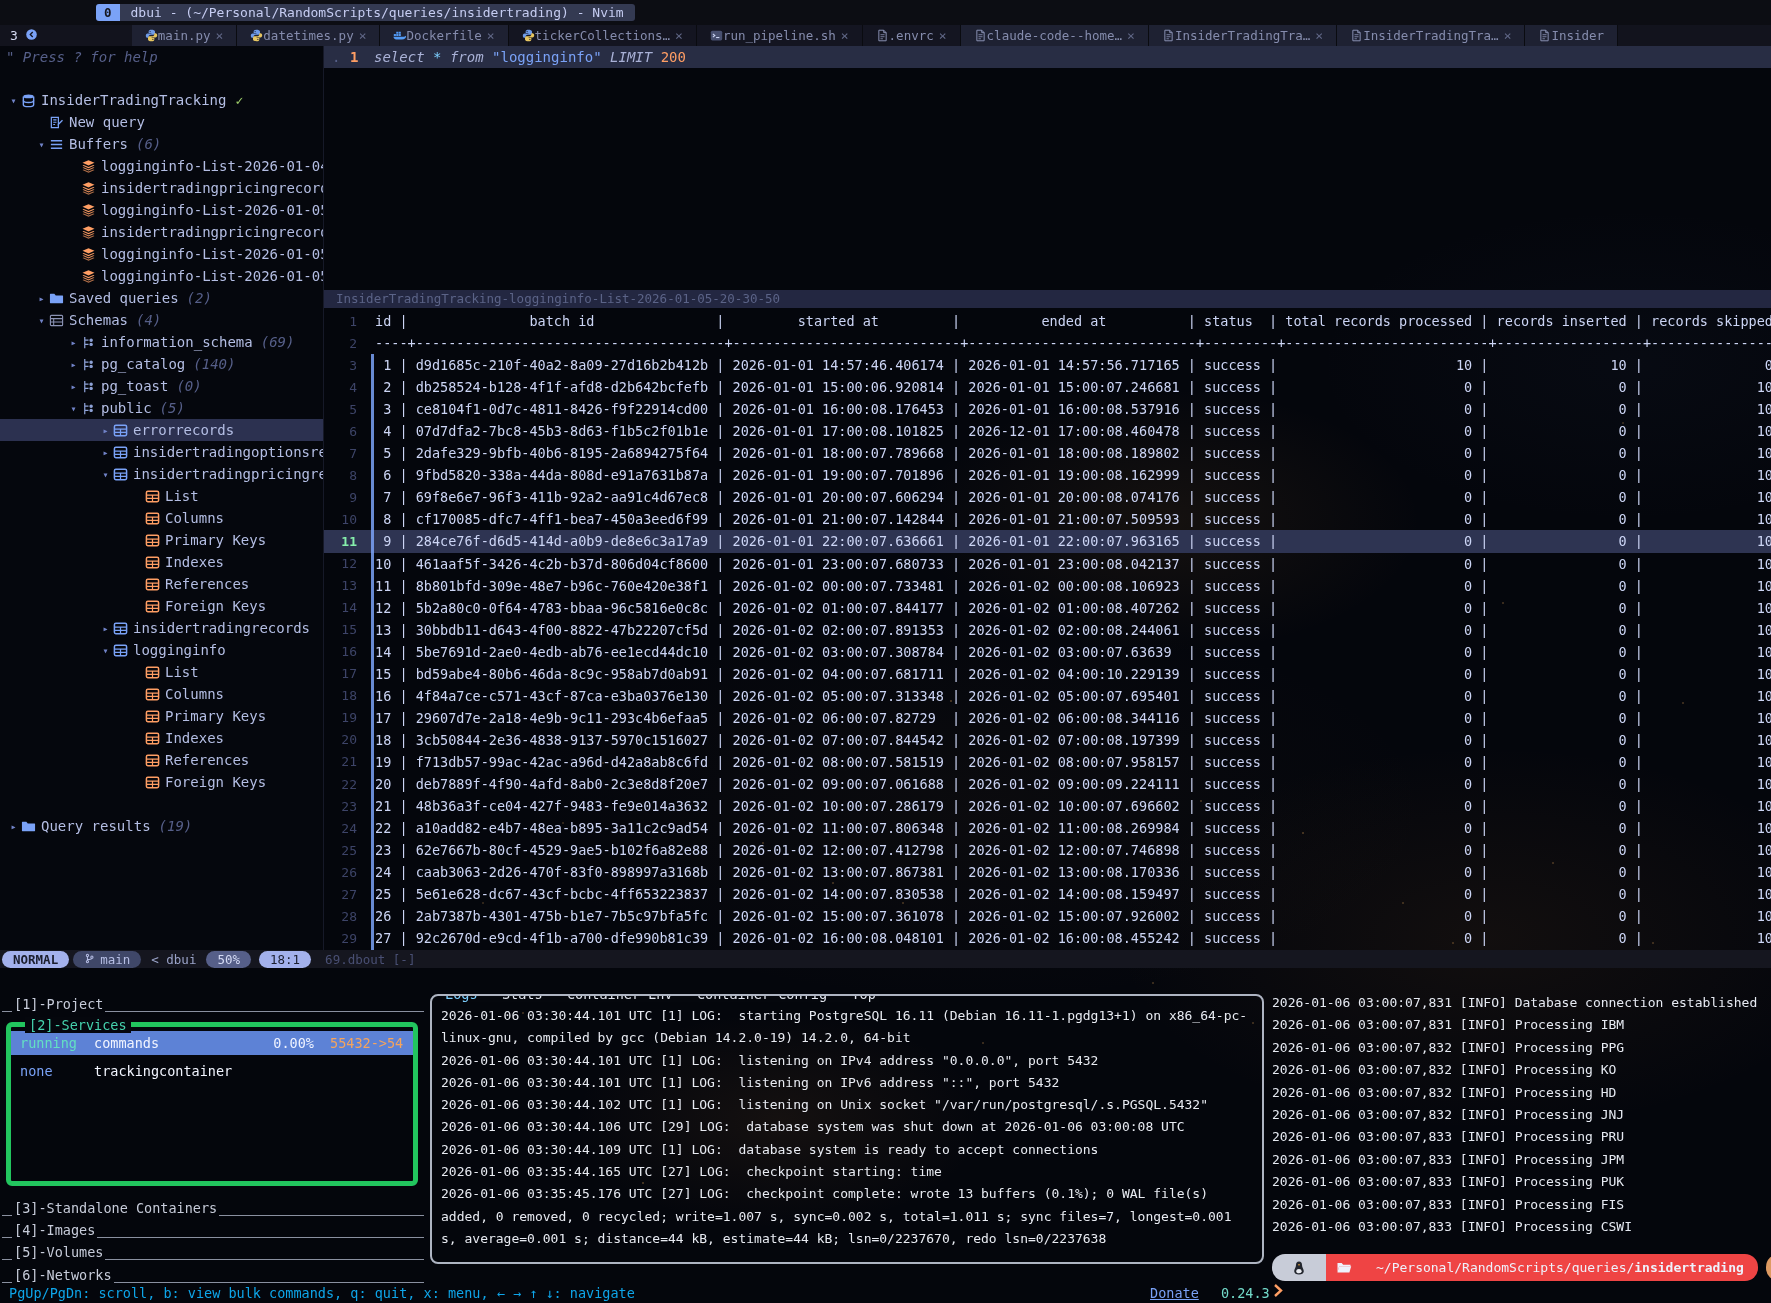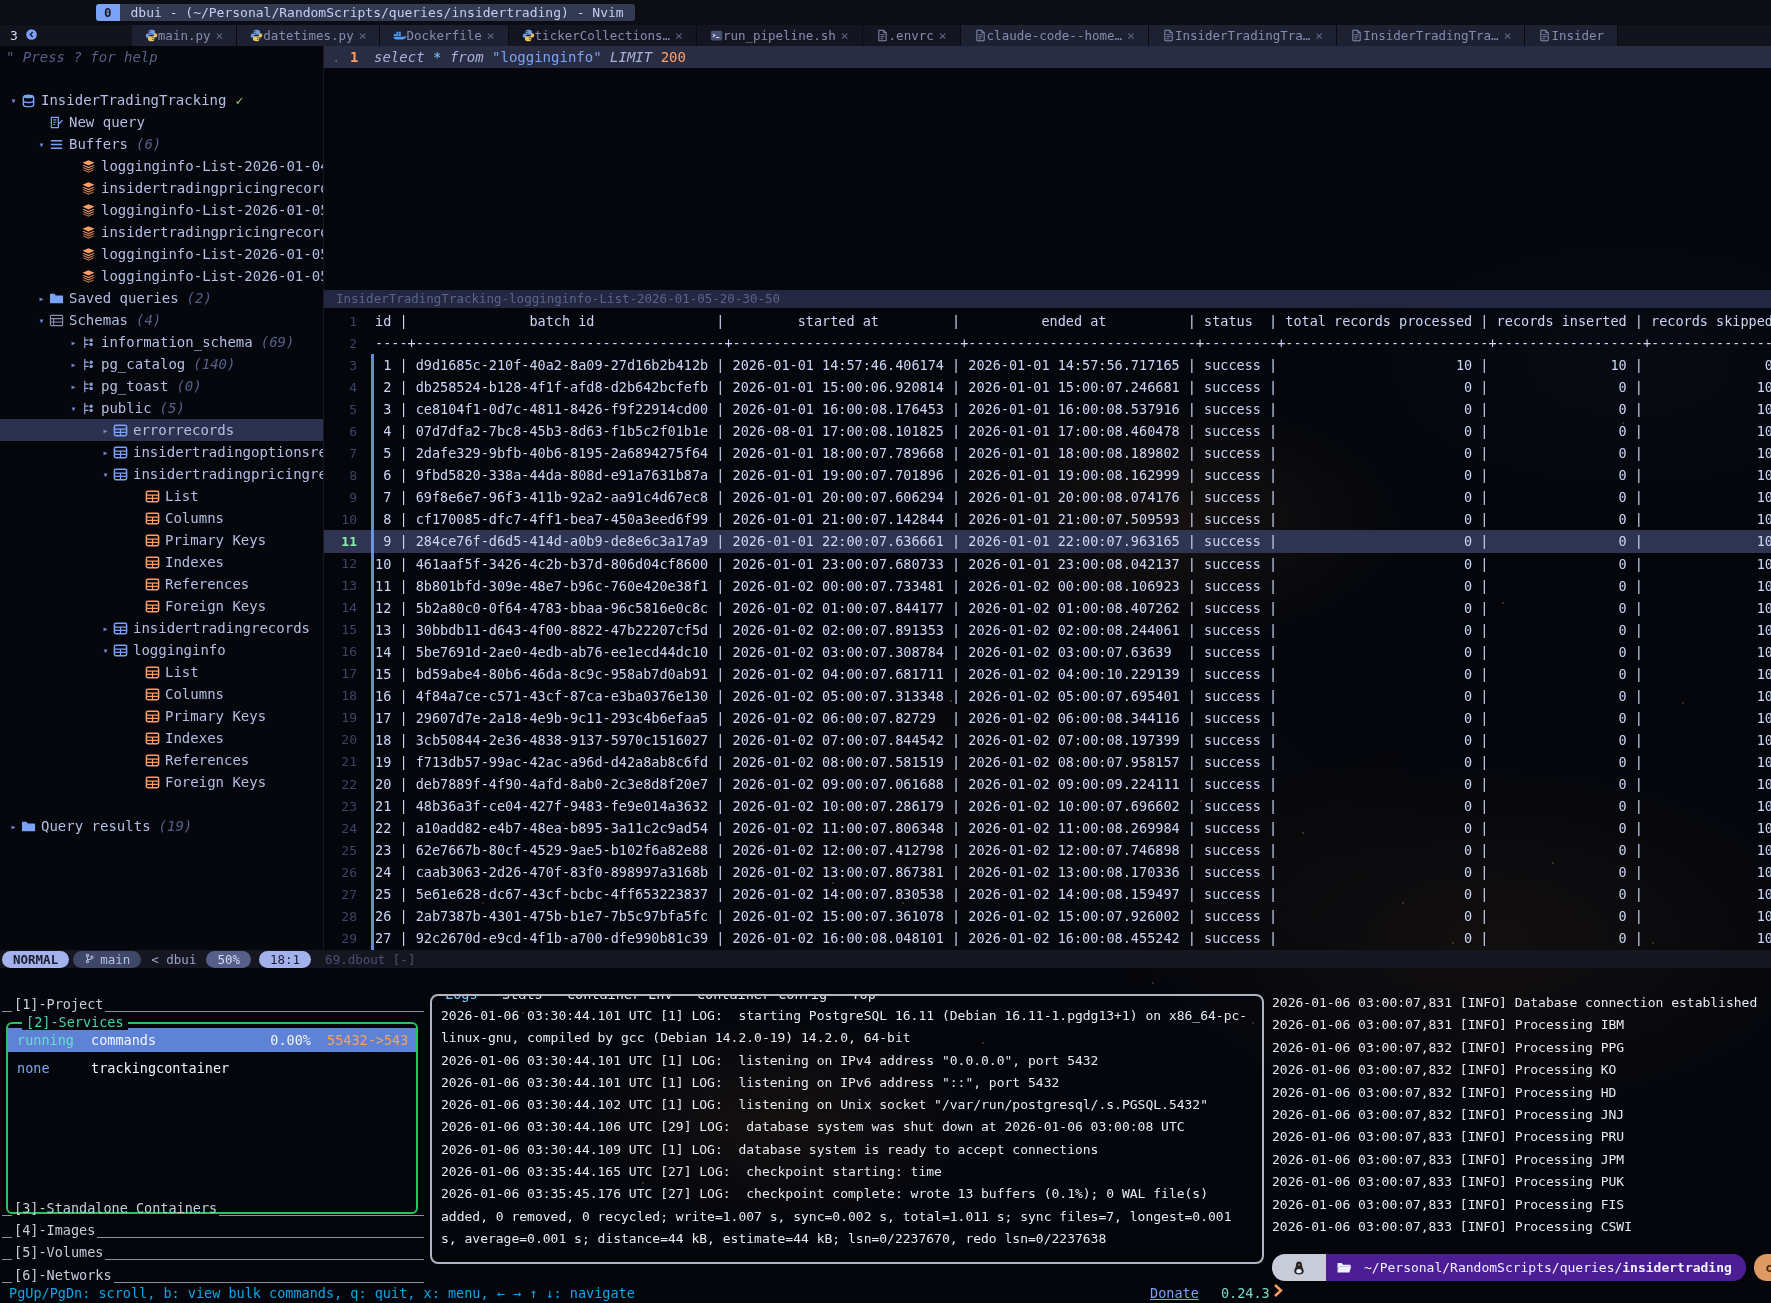--- a/index.html
+++ b/index.html
@@ -74,21 +74,21 @@
   .p-ctx{color:#9aa3c8;margin-left:10px}
   .p-pct{background:#565f89;color:#d5dbf5;margin-left:10px}
   .p-pos{background:#a3b1ec;color:#1b1e2e;margin-left:8px}
   .p-buf{color:#494f73;margin-left:14px}
   
   #bottom{left:0;top:968px;width:100%;height:335px;font-size:13.5px}
   .ld-section{position:absolute;display:flex;align-items:flex-end;height:18px}
   .ld-label{color:#c7ccda;white-space:nowrap;padding:0 2px}
   .hline{border-top:1px solid #8a90a0;height:0}
   .w10{width:10px}.flexline{flex:1}
-  #servicesBox{position:absolute;left:6px;top:54px;width:412px;height:192px;border:2px solid #22c55e;border-radius:6px}
+  #servicesBox{position:absolute;left:6px;top:54px;width:412px;height:164px;border:5px solid #22c55e;border-radius:6px}
   #servicesLabel{position:absolute;top:-10px;left:14px;background:#05070d;color:#46d3ae;padding:0 4px;white-space:nowrap}
   .svc-row{height:24px;display:flex;align-items:center;padding:0 9px;margin-top:4px;white-space:nowrap;overflow:hidden}
   .svc-row.sel{background:#5d82d6;}
   .svc-state{width:74px;flex:none}
   .svc-state.running{color:#63e0c3}.svc-state.none{color:#7aa2f7}
   .svc-name{color:#f2f5ff;width:160px;flex:none}
   .svc-cpu{color:#eef2ff;width:60px;text-align:right;flex:none}
   .svc-ports{color:#f5a45d;margin-left:16px;overflow:hidden}
   #logsPanel{position:absolute;left:430px;top:26px;width:834px;height:270px;border:2px solid #aeb4c2;border-radius:8px;padding:9px 9px 0 9px;overflow:hidden}
   #logsLabel{position:absolute;top:-10px;left:10px;background:#05070d;padding:0 3px;white-space:nowrap}
@@ -96,21 +96,21 @@
   .logtab-rest{color:#dfe3ec}
   .logline{height:22.3px;line-height:22.3px;color:#e8ebf2;font-size:13px;white-space:pre;overflow:hidden}
   #keybar{position:absolute;left:9px;top:317px;color:#0ea5e9;white-space:nowrap}
   #donate{position:absolute;left:1150px;top:317px;white-space:nowrap}
   #donate .dlink{color:#7aa2f7;text-decoration:underline}
   #donate .dver{color:#73daca;margin-left:14px}
   #rterm{position:absolute;left:1272px;top:24px;width:499px;overflow:hidden}
   .rline{height:22.4px;line-height:22.4px;color:#e6eaf2;font-size:13px;white-space:pre}
   #prompt{position:absolute;left:1272px;top:286px;height:27px;display:flex;align-items:stretch}
   .seg-tux{background:#c8ccd8;border-radius:13px 0 0 13px;width:54px;display:flex;align-items:center;justify-content:center}
-  .seg-path{background:#4c1d95;border-radius:0 13px 13px 0;display:flex;align-items:center;gap:12px;padding:0 14px 0 10px;color:#eef2fc;font-size:13px;white-space:nowrap}
+  .seg-path{background:#ef4444;border-radius:0 13px 13px 0;display:flex;align-items:center;gap:24px;padding:0 14px 0 10px;color:#eef2fc;font-size:13px;white-space:nowrap}
   .seg-path b{font-weight:bold}
   .seg-vcs{background:#de9a62;border-radius:13px;margin-left:8px;display:flex;align-items:center;gap:6px;padding:0 30px 0 12px;color:#40270e;font-weight:bold;font-size:13px}
   #chevron{position:absolute;left:1272px;top:315px;width:14px;height:16px}
 </style>
 </head>
 <body>
 
 <div id="specks"></div>
 
 <div id="titlebar" class="abs">
@@ -525,21 +525,21 @@
   <div id="sqlline"><span class="kw">select </span><span class="op">* </span><span class="kw">from </span><span class="str">"logginginfo" </span><span class="kw">LIMIT </span><span class="num">200</span></div>
 
   <div id="paneTitle">InsiderTradingTracking-logginginfo-List-2026-01-05-20-30-50</div>
   <div id="resultTable">
     <div id="curscol"></div>
   <div class="trow"><span class="ln">1</span><pre>id |               batch_id               |         started_at         |          ended_at          | status  | total_records_processed | records_inserted | records_skipped</pre></div>
       <div class="trow"><span class="ln">2</span><pre>----+--------------------------------------+----------------------------+----------------------------+---------+-------------------------+------------------+-----------------</pre></div>
       <div class="trow"><span class="ln">3</span><pre> 1 | d9d1685c-210f-40a2-8a09-27d16b2b412b | 2026-01-01 14:57:46.406174 | 2026-01-01 14:57:56.717165 | success |                      10 |               10 |               0</pre></div>
       <div class="trow"><span class="ln">4</span><pre> 2 | db258524-b128-4f1f-afd8-d2b642bcfefb | 2026-01-01 15:00:06.920814 | 2026-01-01 15:00:07.246681 | success |                       0 |                0 |              10</pre></div>
       <div class="trow"><span class="ln">5</span><pre> 3 | ce8104f1-0d7c-4811-8426-f9f22914cd00 | 2026-01-01 16:00:08.176453 | 2026-01-01 16:00:08.537916 | success |                       0 |                0 |              10</pre></div>
-      <div class="trow"><span class="ln">6</span><pre> 4 | 07d7dfa2-7bc8-45b3-8d63-f1b5c2f01b1e | 2026-08-01 17:00:08.101825 | 2026-01-01 17:00:08.460478 | success |                       0 |                0 |              10</pre></div>
+      <div class="trow"><span class="ln">6</span><pre> 4 | 07d7dfa2-7bc8-45b3-8d63-f1b5c2f01b1e | 2026-01-01 17:00:08.101825 | 2026-12-01 17:00:08.460478 | success |                       0 |                0 |              10</pre></div>
       <div class="trow"><span class="ln">7</span><pre> 5 | 2dafe329-9bfb-40b6-8195-2a6894275f64 | 2026-01-01 18:00:07.789668 | 2026-01-01 18:00:08.189802 | success |                       0 |                0 |              10</pre></div>
       <div class="trow"><span class="ln">8</span><pre> 6 | 9fbd5820-338a-44da-808d-e91a7631b87a | 2026-01-01 19:00:07.701896 | 2026-01-01 19:00:08.162999 | success |                       0 |                0 |              10</pre></div>
       <div class="trow"><span class="ln">9</span><pre> 7 | 69f8e6e7-96f3-411b-92a2-aa91c4d67ec8 | 2026-01-01 20:00:07.606294 | 2026-01-01 20:00:08.074176 | success |                       0 |                0 |              10</pre></div>
       <div class="trow"><span class="ln">10</span><pre> 8 | cf170085-dfc7-4ff1-bea7-450a3eed6f99 | 2026-01-01 21:00:07.142844 | 2026-01-01 21:00:07.509593 | success |                       0 |                0 |              10</pre></div>
       <div class="trow cur"><span class="ln">11</span><pre> 9 | 284ce76f-d6d5-414d-a0b9-de8e6c3a17a9 | 2026-01-01 22:00:07.636661 | 2026-01-01 22:00:07.963165 | success |                       0 |                0 |              10</pre></div>
       <div class="trow"><span class="ln">12</span><pre>10 | 461aaf5f-3426-4c2b-b37d-806d04cf8600 | 2026-01-01 23:00:07.680733 | 2026-01-01 23:00:08.042137 | success |                       0 |                0 |              10</pre></div>
       <div class="trow"><span class="ln">13</span><pre>11 | 8b801bfd-309e-48e7-b96c-760e420e38f1 | 2026-01-02 00:00:07.733481 | 2026-01-02 00:00:08.106923 | success |                       0 |                0 |              10</pre></div>
       <div class="trow"><span class="ln">14</span><pre>12 | 5b2a80c0-0f64-4783-bbaa-96c5816e0c8c | 2026-01-02 01:00:07.844177 | 2026-01-02 01:00:08.407262 | success |                       0 |                0 |              10</pre></div>
       <div class="trow"><span class="ln">15</span><pre>13 | 30bbdb11-d643-4f00-8822-47b22207cf5d | 2026-01-02 02:00:07.891353 | 2026-01-02 02:00:08.244061 | success |                       0 |                0 |              10</pre></div>
       <div class="trow"><span class="ln">16</span><pre>14 | 5be7691d-2ae0-4edb-ab76-ee1ecd44dc10 | 2026-01-02 03:00:07.308784 | 2026-01-02 03:00:07.63639  | success |                       0 |                0 |              10</pre></div>

